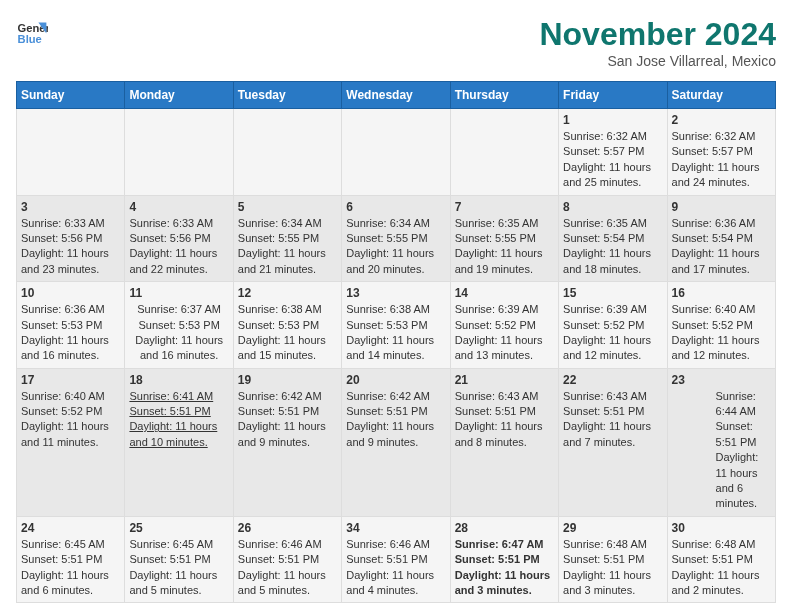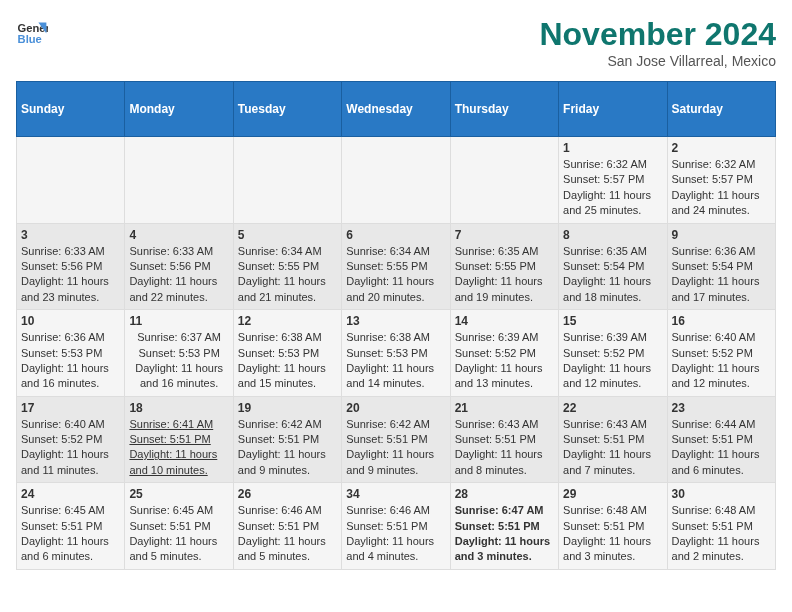--- a/index.html
+++ b/index.html
@@ -40,21 +40,21 @@
     table {
       width: 100%;
       border-collapse: collapse;
       table-layout: fixed;
     }
     thead tr th {
       background-color: #2979c5;
       color: #fff;
       font-size: 12px;
       font-weight: bold;
-      padding: 20px 4px;
+      padding: 6px 4px;
       text-align: left;
       border: 1px solid #1a5fa0;
     }
     tbody tr td {
       vertical-align: top;
       padding: 4px;
       font-size: 10px;
       color: #333;
       border: 1px solid #ddd;
       height: 80px;
@@ -249,21 +249,21 @@
 Daylight: 11 hours and 8 minutes.</div>
         </td>
         <td>
           <span class="day-number">22</span>
           <div class="day-info" style="white-space: pre-line;">Sunrise: 6:43 AM
 Sunset: 5:51 PM
 Daylight: 11 hours and 7 minutes.</div>
         </td>
         <td>
           <span class="day-number">23</span>
-          <div class="day-info" style="white-space: pre-line;">Sunrise: 6:44 AM
+          <div class="day-info" style="white-space: pre-line; margin-left: 44px;">Sunrise: 6:44 AM
 Sunset: 5:51 PM
 Daylight: 11 hours and 6 minutes.</div>
         </td>
       </tr>
       <tr>
         <td>
           <span class="day-number">24</span>
           <div class="day-info" style="white-space: pre-line;">Sunrise: 6:45 AM
 Sunset: 5:51 PM
 Daylight: 11 hours and 6 minutes.</div>

